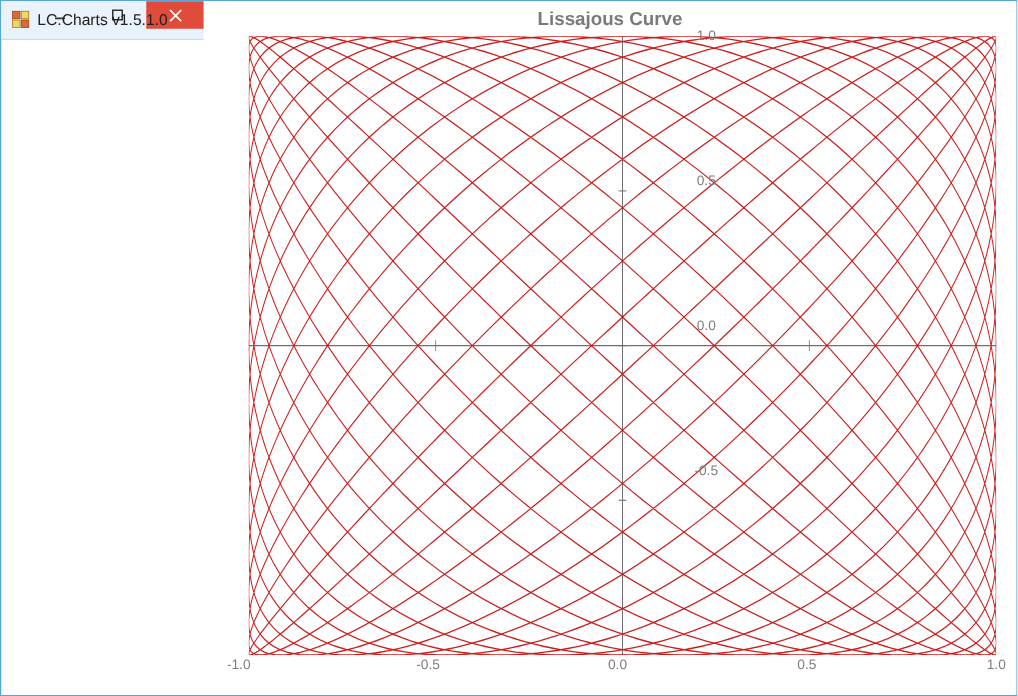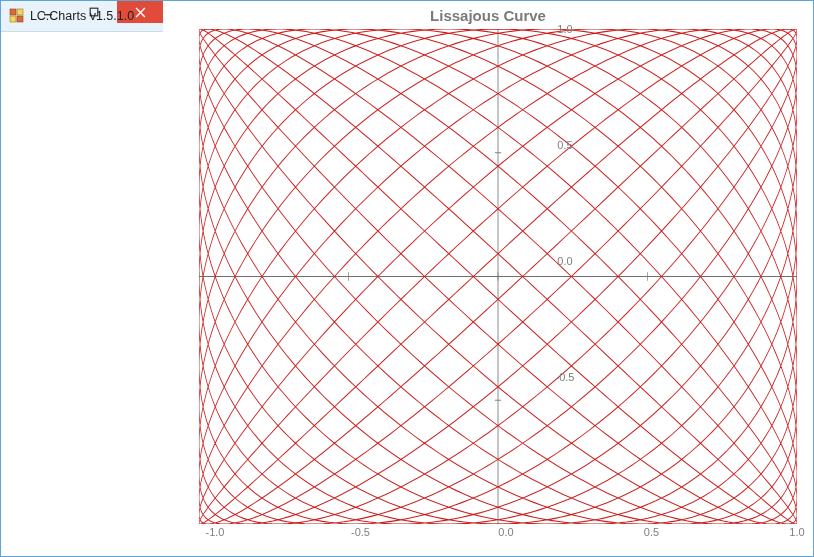--- a/index.html
+++ b/index.html
@@ -98,21 +98,21 @@
     right: 8px;
     top: 22px;
     bottom: 24px;
   }
   .plot-area svg {
     width: 100%;
     height: 100%;
   }
   .xlabels {
     position: absolute;
-    left: 44px;
+    left: 20px;
     right: 8px;
     bottom: 6px;
     height: 16px;
     font-size: 11px;
     color: #7e7e7e;
   }
   .xlabels span {
     position: absolute;
     transform: translateX(-50%);
     white-space: nowrap;

